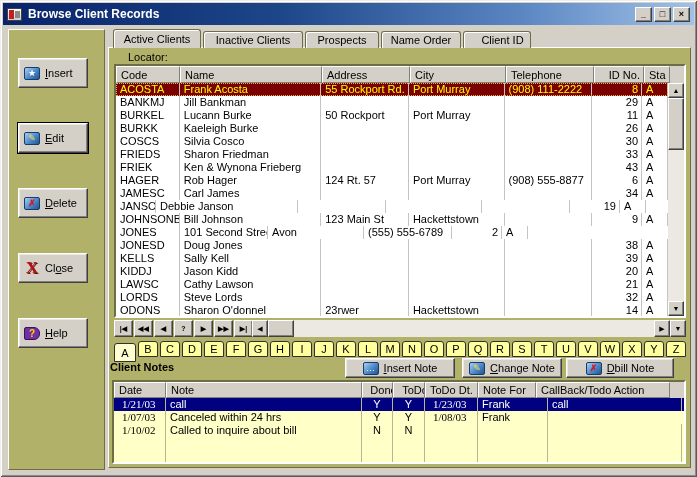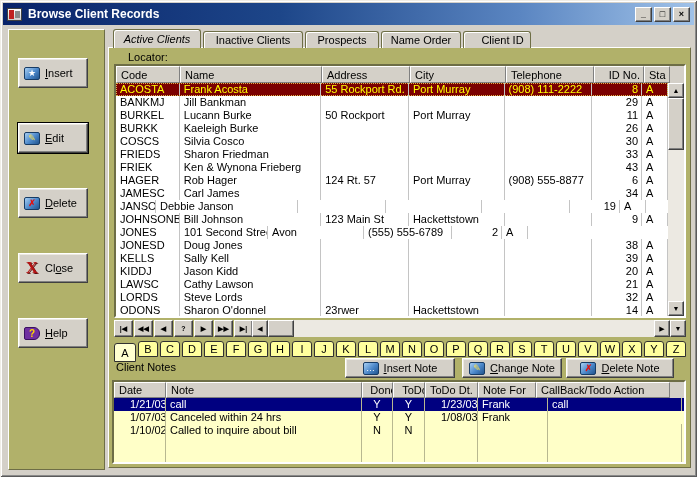--- a/index.html
+++ b/index.html
@@ -79,38 +79,38 @@
               box-shadow:inset -1px -1px 0 #808080; flex:0 0 auto; cursor:default; }
   .hs-track { flex:1 1 auto; }
 
   
   .alpha-row { position:absolute; left:114px; top:341px; height:20px; display:flex; gap:2px; align-items:flex-start; z-index:3; }
   .alpha { width:20px; height:16px; background:#ffff9e; border:1px solid #303030; border-radius:3px 3px 0 0;
            display:flex; align-items:center; justify-content:center; font-size:11px; cursor:default; }
   .alpha.active { background:#ffffd0; height:19px; transform:translateY(2px); width:22px; }
 
   
-  .notes-title { position:absolute; left:116px; top:361px; font-weight:normal; z-index:3; }
+  .notes-title { position:absolute; left:110px; top:361px; font-weight:bold; z-index:3; }
   .note-btn { position:absolute; top:358px; height:20px; display:flex; align-items:center; justify-content:center; gap:5px;
               background:#d4d0c8; border:1px solid; border-color:#fff #404040 #404040 #fff;
               box-shadow:inset -1px -1px 0 #808080, inset 1px 1px 0 #ece9e2; font-size:11px; z-index:3; cursor:default; }
   #btn-insert-note { left:345px; width:110px; }
   #btn-change-note { left:462px; width:100px; }
   #btn-delete-note { left:566px; width:108px; }
 
   .notes-grid { position:absolute; left:112px; top:380px; width:574px; height:84px; background:#ffffc8; z-index:3;
                 border:2px solid; border-color:#6e6e46 #ffffff #ffffff #6e6e46; overflow:hidden; }
   .n-header { display:flex; height:16px; background:#d4d0c8; }
   .nh-cell { border:1px solid; border-color:#fff #808080 #808080 #fff; display:flex; align-items:center; padding-left:4px;
              white-space:nowrap; overflow:hidden; cursor:default; }
   .nh-cell.c { justify-content:center; padding-left:12px; }
   .n-row { display:flex; height:13px; line-height:12px; cursor:default; }
   .n-cell { border-right:1px solid #b8b890; padding-left:4px; white-space:nowrap; overflow:hidden; }
   .n-cell.c { text-align:center; padding-left:0; }
-  .n-cell.r { text-align:left; padding-right:4px; padding-left:16px; }
+  .n-cell.r { text-align:left; padding-right:4px; padding-left:8px;font-family:Liberation Serif, serif; }
   .n-row.sel { background:#000080; color:#ffffff; }
   .n-row.filler { height:27px; }
 </style>
 </head>
 <body>
 
 <div class="window">
 
   <div class="titlebar">
     <span class="app-icon"></span>
@@ -139,21 +139,21 @@
         <span class="icn bigx">X</span>
         <span class="lab"><span>Cl</span><span class="accel">o</span><span>se</span></span>
       </button>
       <button class="side-btn" style="top: 288px;">
         <span class="icn book">?</span>
         <span class="lab"><span></span><span class="accel">H</span><span>elp</span></span>
       </button>
     </div>
 
   <div class="tabstrip" id="tabstrip">
-      <div class="tab active" style="width: 88px; font-style: italic;">Active Clients</div>
+      <div class="tab active" style="width: 88px;">Active Clients</div>
       <div class="tab" style="width: 100px;">Inactive Clients</div>
       <div class="tab" style="width: 74px;">Prospects</div>
       <div class="tab" style="width: 80px;">Name Order</div>
       <div class="tab" style="width: 68px; padding-left: 11px;">Client ID</div>
     </div>
   <div class="main-panel"></div>
   <div class="locator">Locator:</div>
 
   <div class="grid">
     <div class="g-header" id="grid-header">
@@ -384,21 +384,21 @@
 
   <div class="notes-title">Client Notes</div>
   <span id="note-buttons"><button class="note-btn" id="btn-insert-note">
         <span class="icn box-blue g-white">…</span>
         <span class="lab"><span></span><span class="accel">I</span><span>nsert Note</span></span>
       </button><button class="note-btn" id="btn-change-note">
         <span class="icn box-blue g-yellow">✎</span>
         <span class="lab"><span></span><span class="accel">C</span><span>hange Note</span></span>
       </button><button class="note-btn" id="btn-delete-note">
         <span class="icn box-blue g-red">✗</span>
-        <span class="lab"><span></span><span class="accel">D</span><span>elete Note</span></span>
+        <span class="lab"><span></span><span class="accel">D</span><span>bill Note</span></span>
       </button></span>
 
   <div class="notes-grid">
     <div class="n-header" id="notes-header">
         <div class="nh-cell" style="width: 52px;">Date</div>
         <div class="nh-cell" style="width: 196px;">Note</div>
         <div class="nh-cell c" style="width: 31px;">Done</div>
         <div class="nh-cell c" style="width: 32px;">ToDo</div>
         <div class="nh-cell" style="width: 53px;">ToDo Dt.</div>
         <div class="nh-cell" style="width: 58px;">Note For</div>

